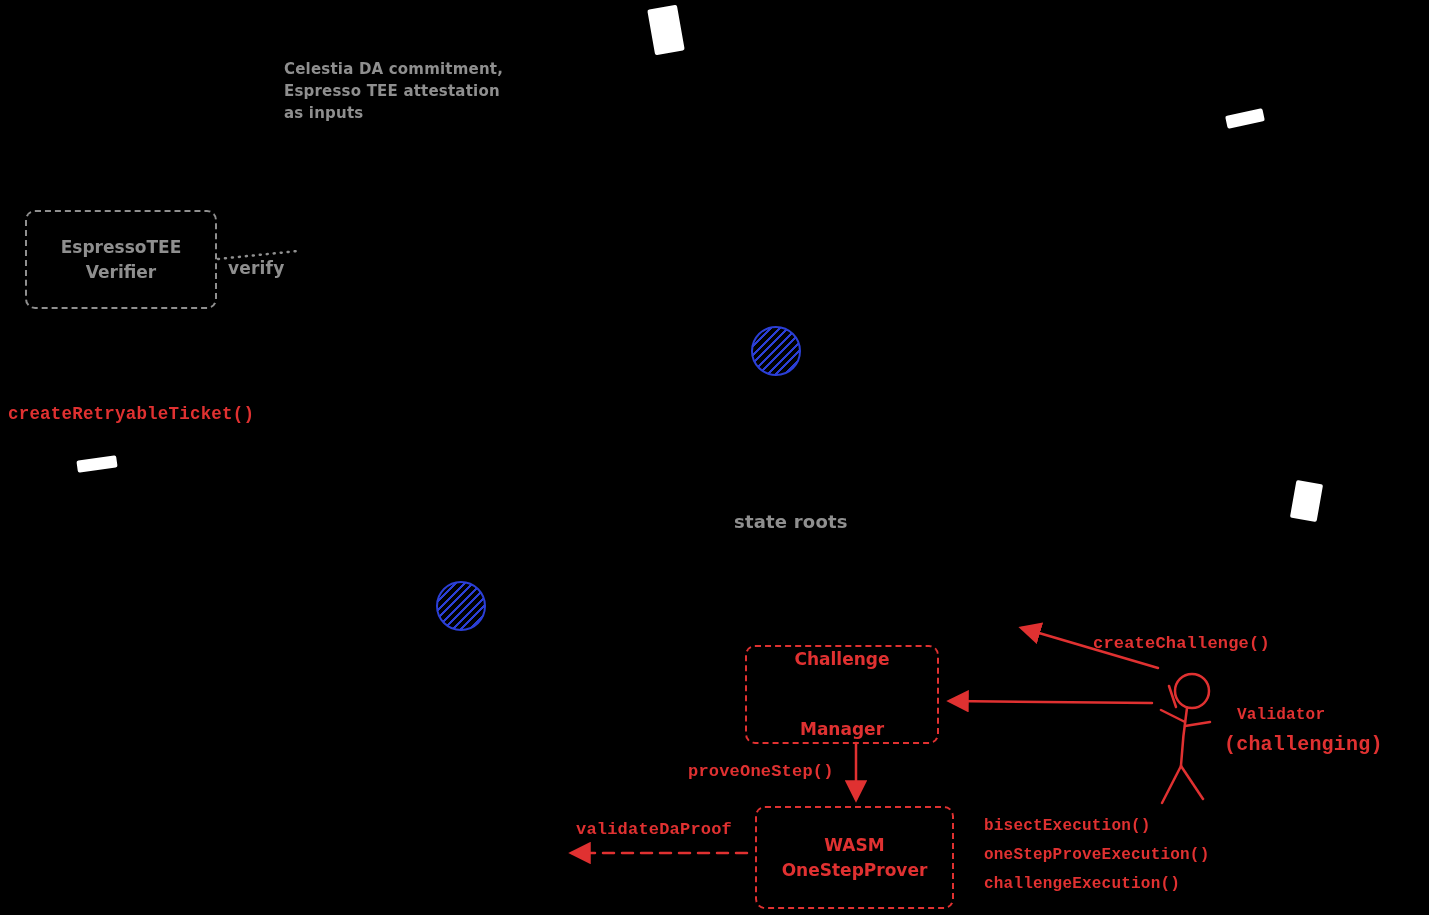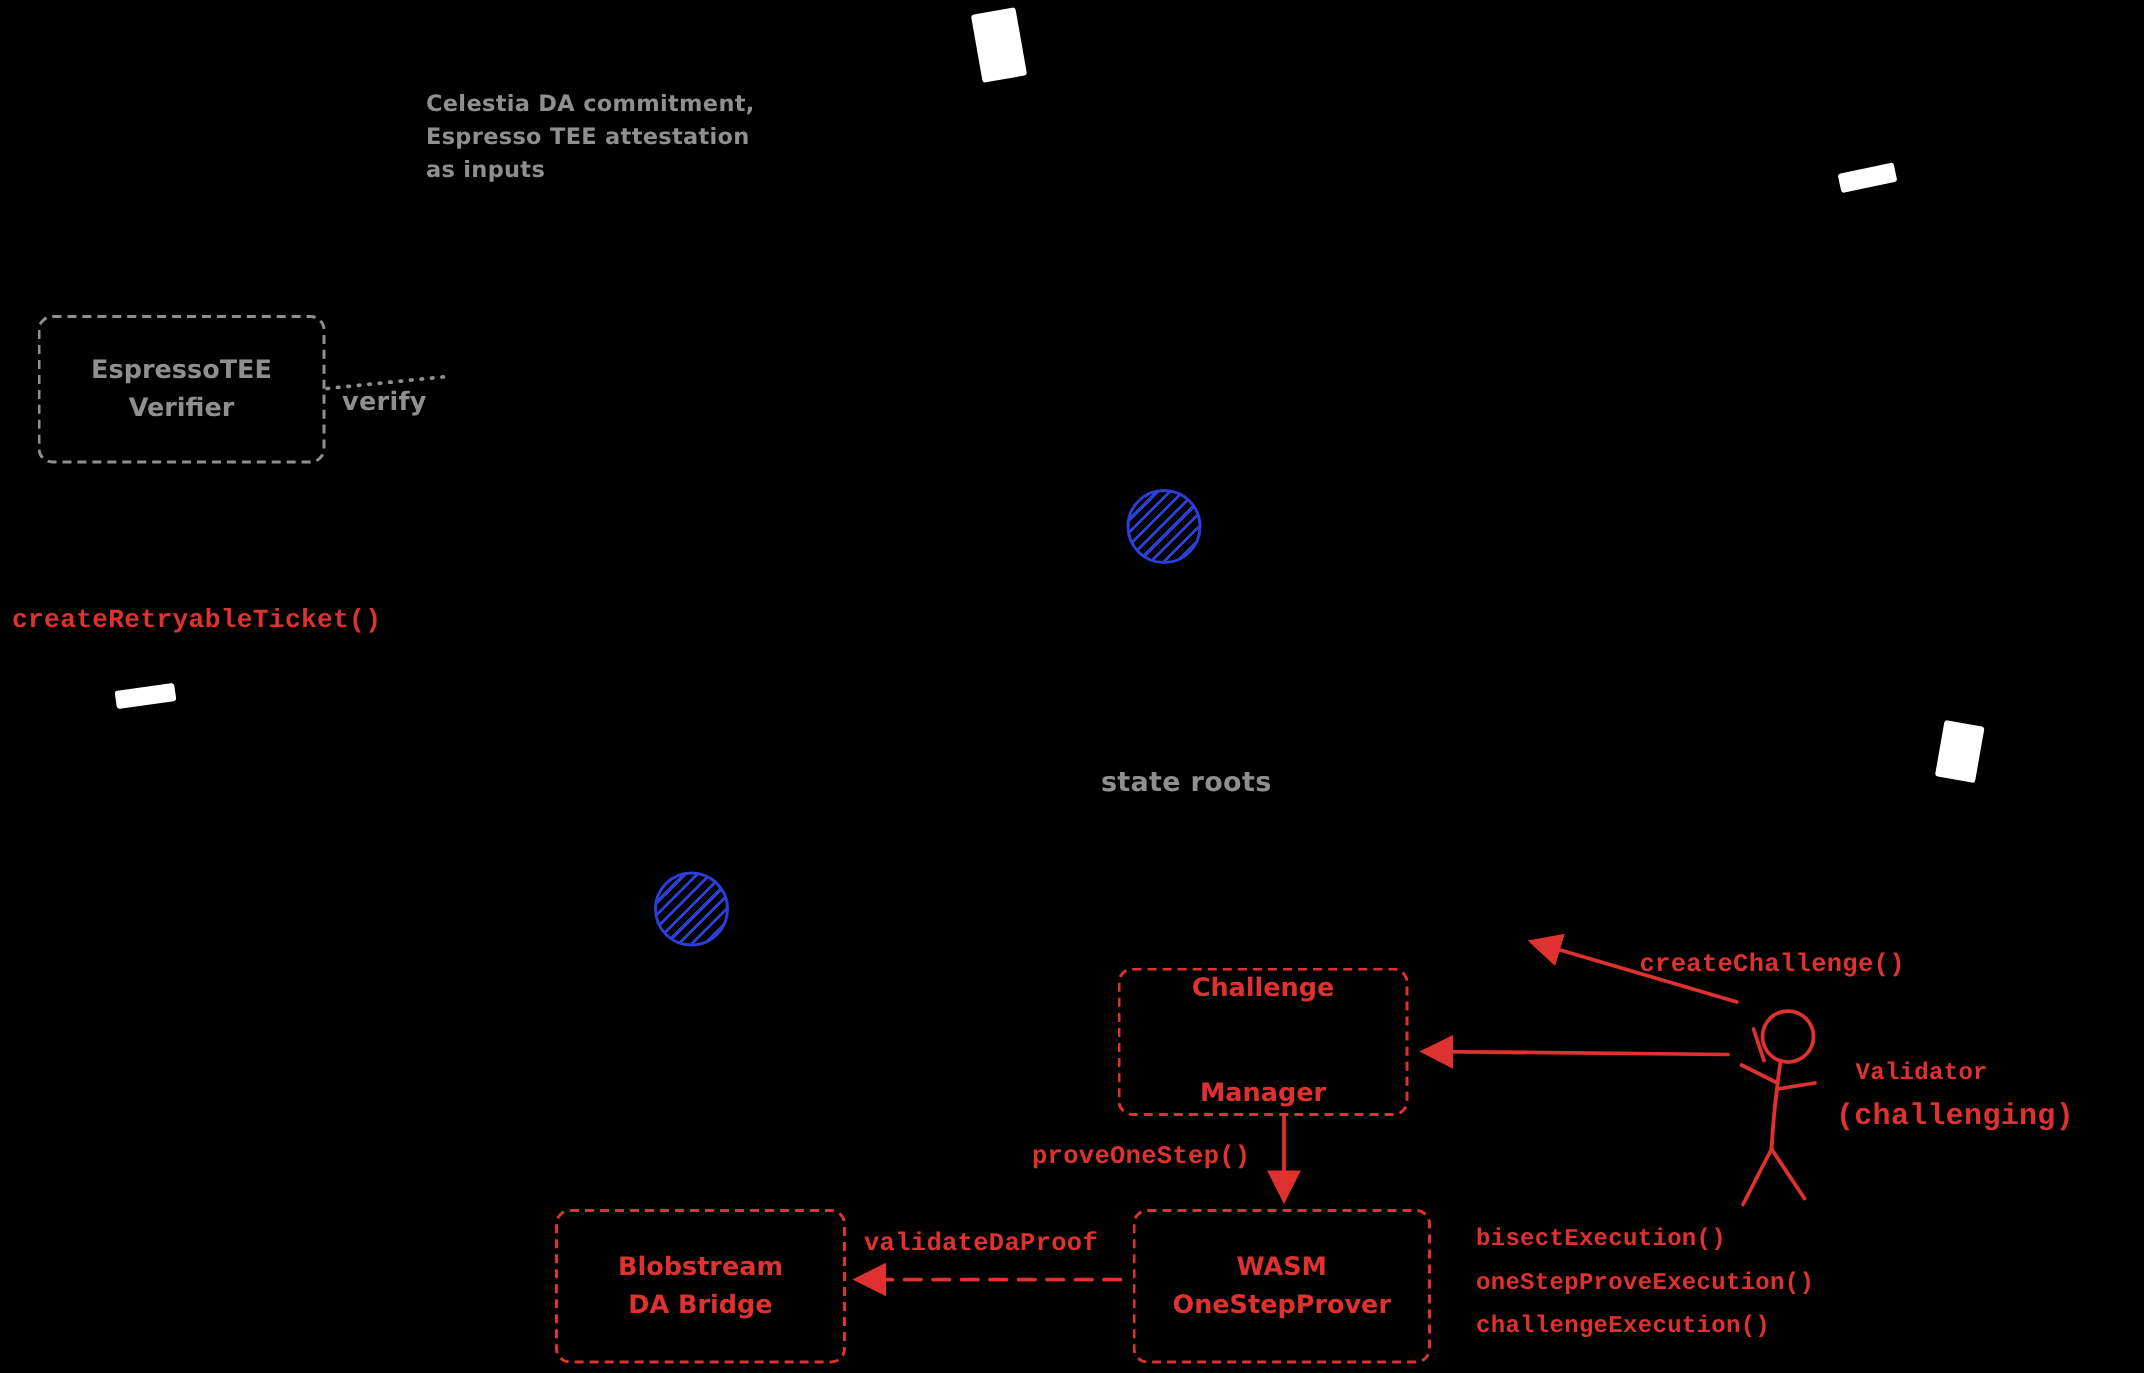--- a/index.html
+++ b/index.html
@@ -85,24 +85,20 @@
 
   <div class="txt red call" style="left:688px;top:762px;">proveOneStep()</div>
 
   <div class="txt red call" style="left:576px;top:820px;">validateDaProof</div>
 
   <div class="dashed-box red-box" style="left:755px;top:806px;width:195px;height:99px;">
     <div>WASM</div>
     <div>OneStepProver</div>
   </div>
 
-  <div class="dashed-box red-box" style="left:370px;top:806px;width:190px;height:99px;">
-    <div>Blobstream</div>
-    <div>DA Bridge</div>
-  </div>
 
   <div class="txt red small-call" style="left:984px;top:812px;">
     <div>bisectExecution()</div>
     <div>oneStepProveExecution()</div>
     <div>challengeExecution()</div>
   </div>
 
   <svg class="overlay" width="1429" height="915" viewBox="0 0 1429 915">
     <defs>
       <marker id="arrow-red" markerWidth="9" markerHeight="9" refX="7.5" refY="4.5" orient="auto" markerUnits="strokeWidth">

